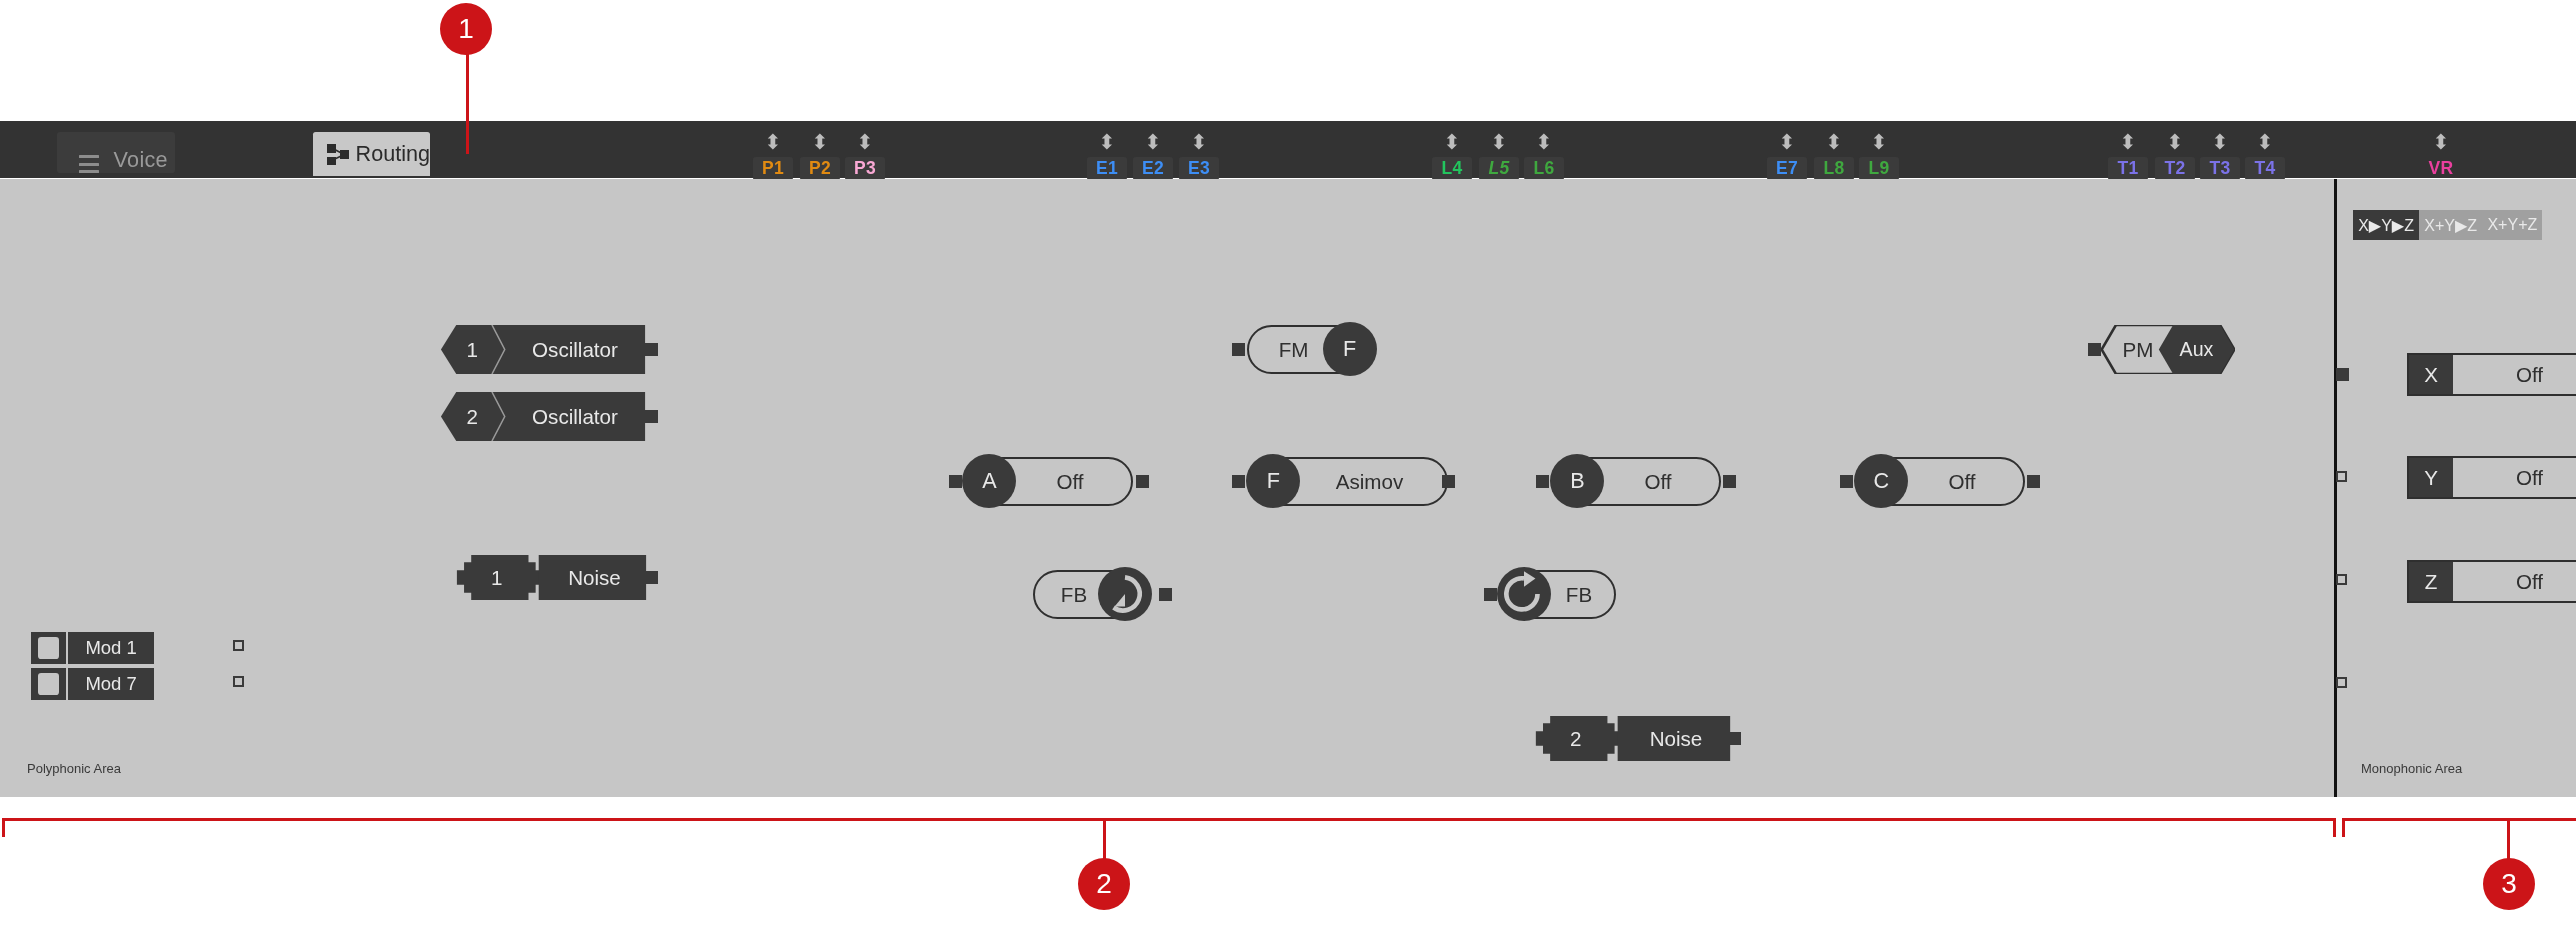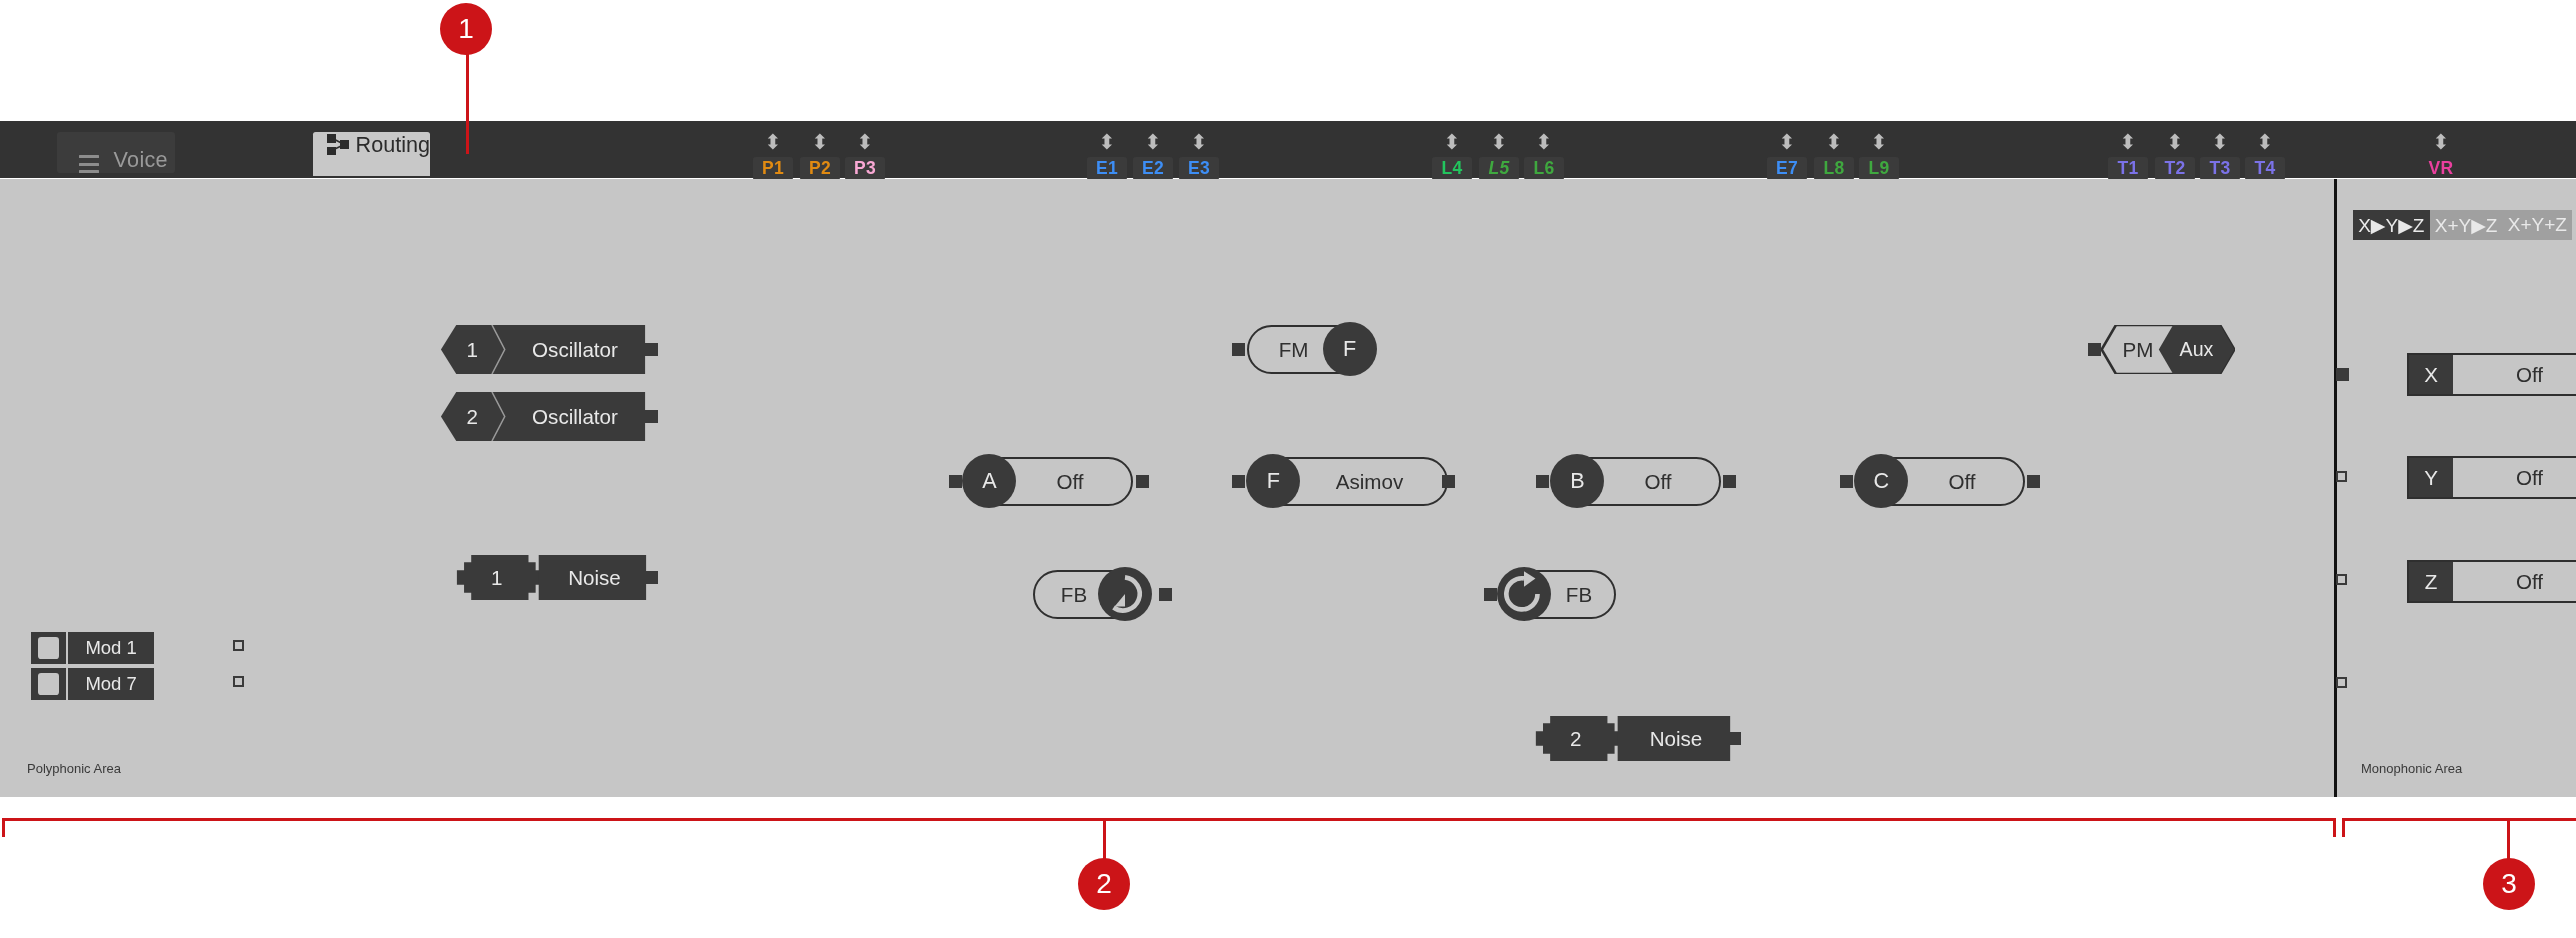--- a/index.html
+++ b/index.html
@@ -25,21 +25,21 @@
   }
   .hamburger { margin-left: 21.6px; width: 20.6px; display: flex; flex-direction: column; gap: 4.6px; }
   .hamburger i { display: block; height: 3.1px; background: #8d8d8d; border-radius: 0.5px; }
   .tab-voice .lbl {
     margin-left: 14.4px; color: #9a9a9a; font-size: 21.6px; letter-spacing: 0.3px;
   }
   .tab-routing {
     position: absolute; left: 313px; top: 11.3px;
     width: 117px; height: 44px;
     background: #c8c8c8; border-radius: 2.6px 2.6px 0 0;
-    display: flex; align-items: flex-start;
+    display: flex; align-items: center;
   }
   .route-icon { margin-left: 13.4px; width: 24px; height: 24px; position: relative; }
   .route-icon i { position: absolute; background: #2b2b2b; width: 8.8px; height: 8.8px; }
   .route-icon i.a { left: 1px; top: 1.5px; }
   .route-icon i.b { left: 1px; top: 14.4px; }
   .route-icon i.c { left: 14px; top: 8.2px; }
   .route-icon svg { position: absolute; left: 0; top: 0; }
   .tab-routing .lbl { margin-left: 8.2px; color: #2b2b2b; font-size: 21.6px; }
 
   .slot { position: absolute; top: 9.3px; width: 40px; }
@@ -121,21 +121,21 @@
     border: 2.6px solid #3a3a3a; background: #c6c6c6;
   }
   .port { position: absolute; width: 13.4px; height: 13.4px; background: #3a3a3a; }
 
   .arealbl { position: absolute; font-size: 13px; color: #3a3a3a; }
 
   
   .seg { position: absolute; display: flex; height: 30px; }
   .seg .s {
     display: flex; align-items: center; justify-content: center;
-    padding: 0 5.2px; font-size: 19px; color: #e9e9e9; background: #a0a0a0;
+    padding: 0 5.2px; font-size: 16px; color: #e9e9e9; background: #a0a0a0;
     white-space: nowrap;
   }
   .seg .s.on { background: #3a3a3a; }
 
   
   .noise { position: absolute; height: 45px; }
   .noise svg { position: absolute; left: 0; top: 0; }
   .noise .t { position: absolute; top: 0; height: 45px; display:flex; align-items:center; justify-content:center; }
 
   

